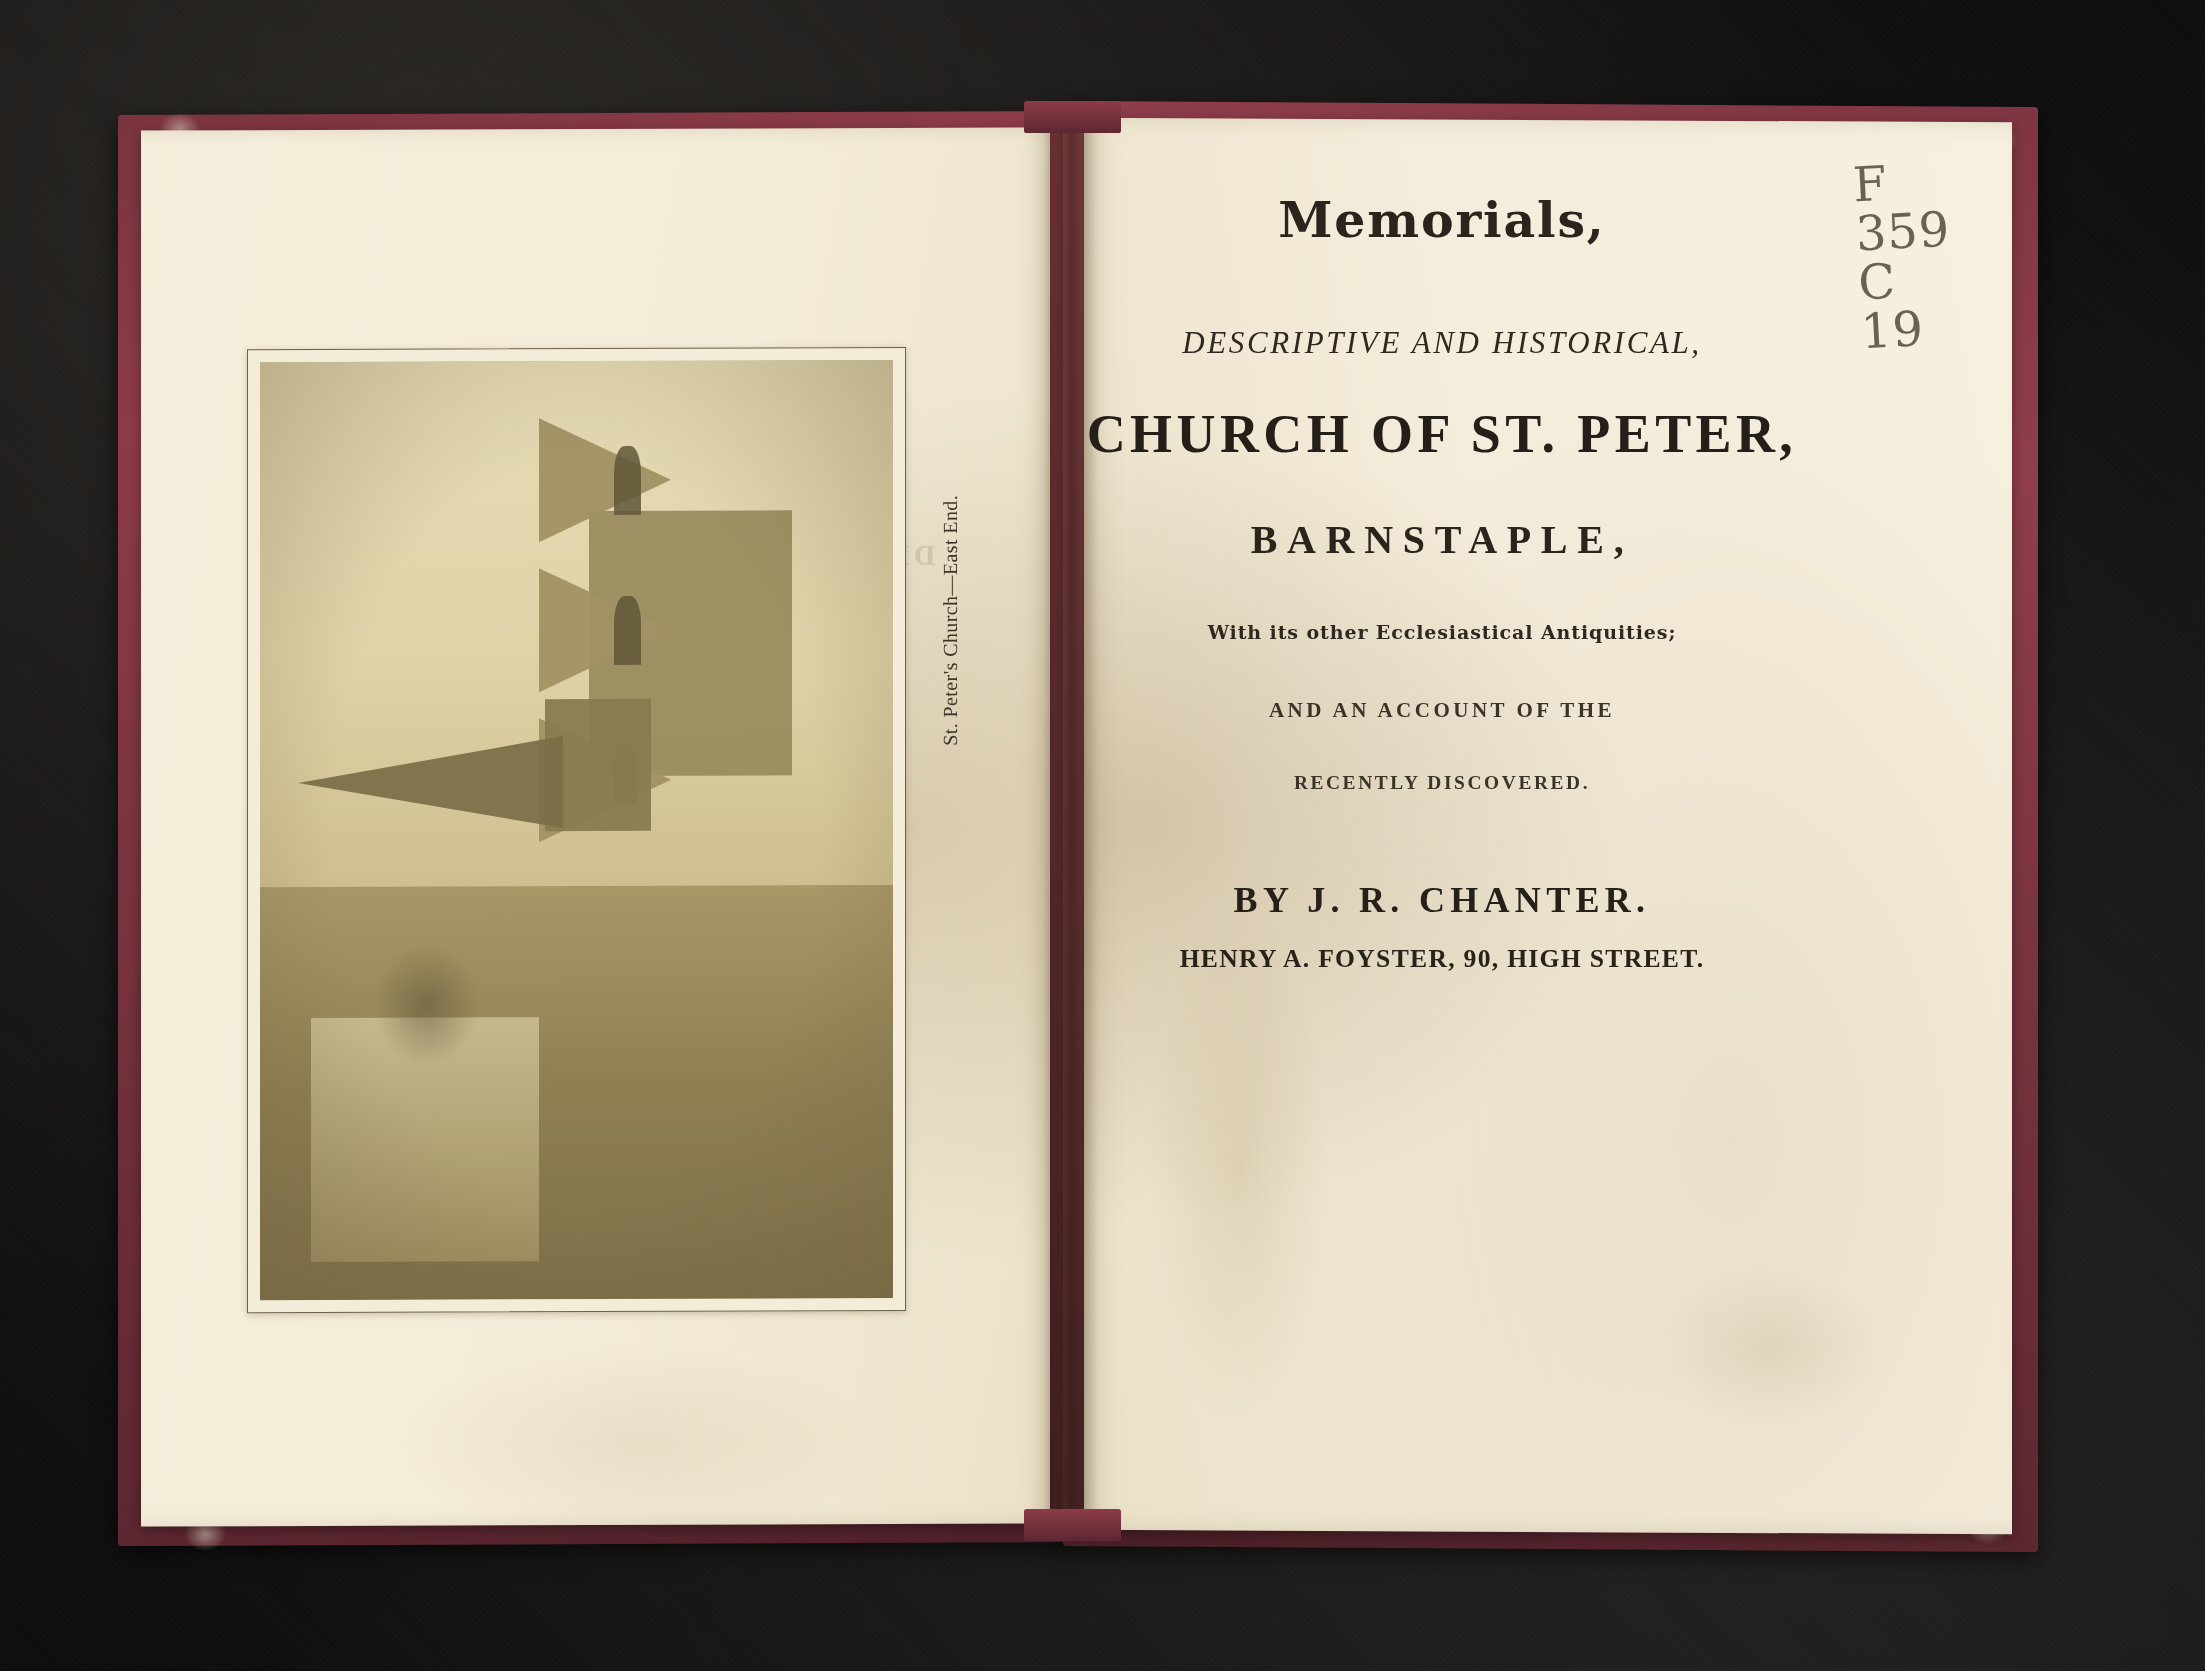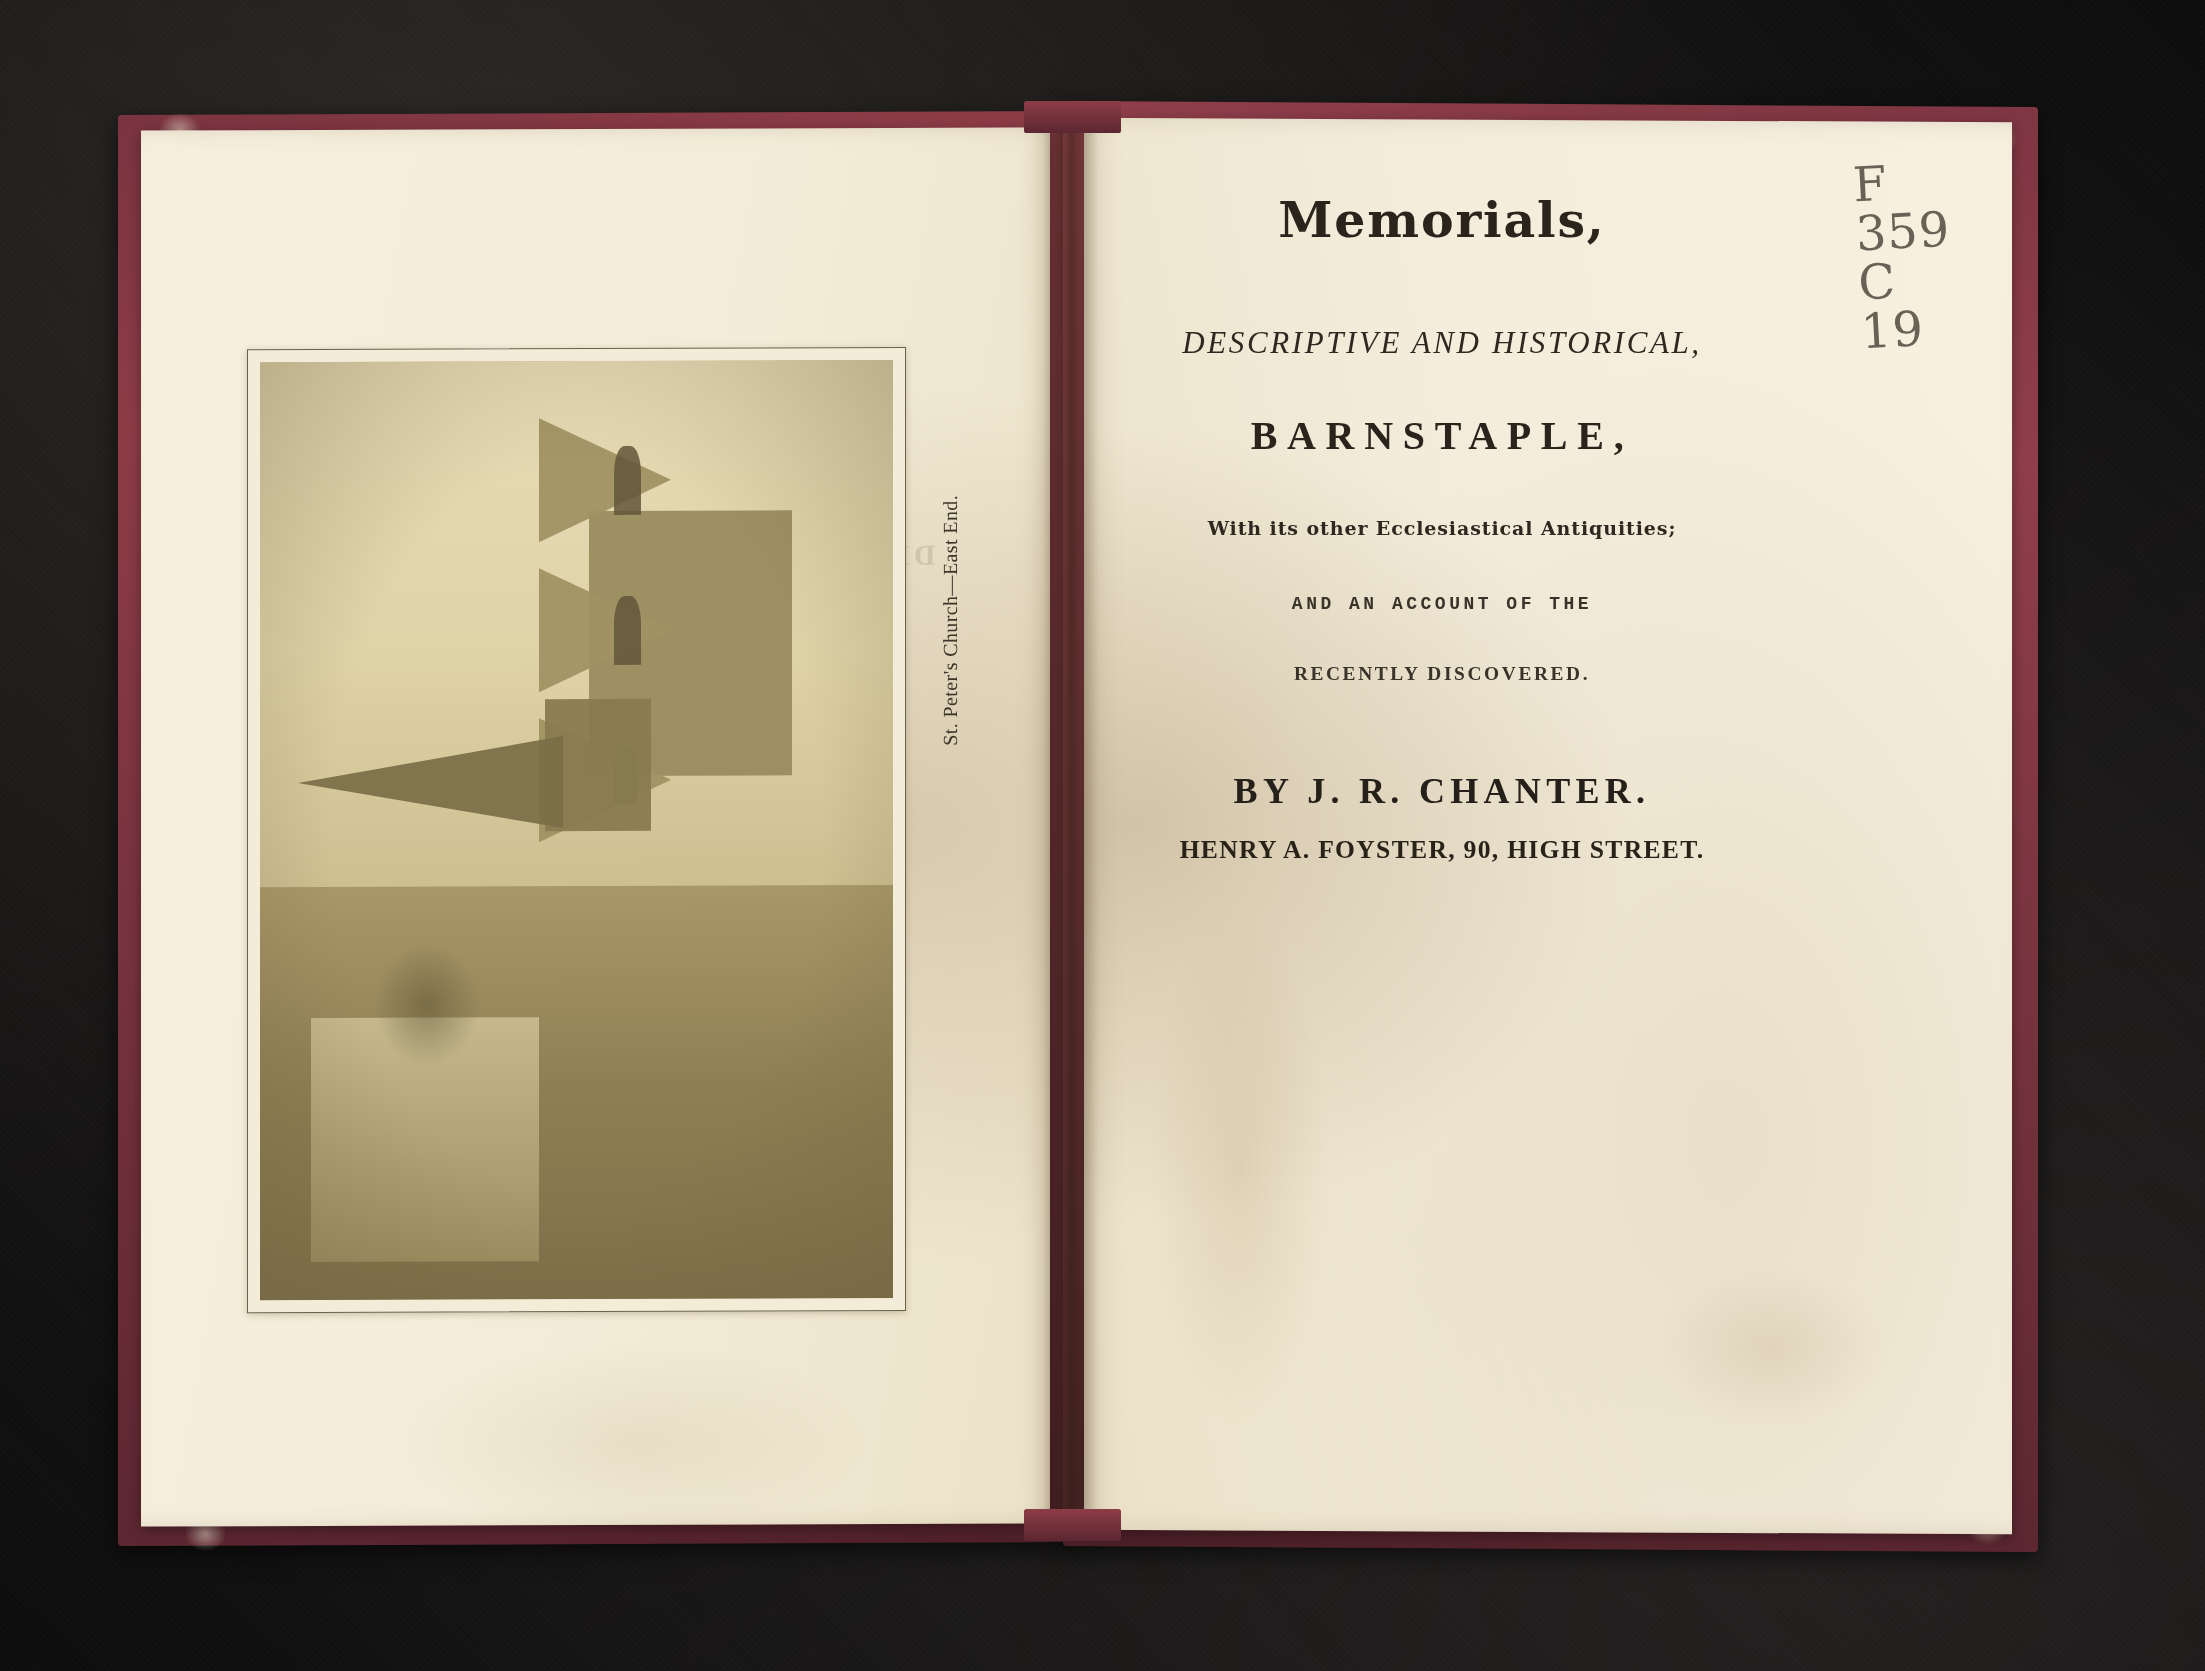--- a/index.html
+++ b/index.html
@@ -304,26 +304,25 @@
   }
   .tp-antiq {
     font-family: "DejaVu Serif", serif;
     font-weight: bold;
     font-size: 19px;
     letter-spacing: 0.9px;
     margin-top: 58px;
     color: #2e2820;
   }
   .tp-account {
-    font-size: 18px;
+    font-size: 21px;
     letter-spacing: 3.5px;
     margin-top: 55px;
     font-weight: bold;
     color: #3a332a;
-    font-family: Liberation Mono, monospace;
   }
   .tp-conventual {
     font-style: italic;
     font-size: 30px;
     letter-spacing: 1.8px;
     margin-top: 49px;
     font-weight: bold;
     color: #2b251e;
   }
   .tp-recently {
@@ -457,20 +456,21 @@
 
     <div class="gutter"></div>
     <div class="spine-top"></div>
     <div class="spine-bottom"></div>
 
   </div>
 
   <div class="title-page">
     <span class="tp-line tp-memorials">Memorials,</span>
     <span class="tp-line tp-desc">DESCRIPTIVE AND HISTORICAL,</span>
+    <span class="tp-line tp-church">CHURCH OF ST. PETER,</span>
     <span class="tp-line tp-barnstaple">BARNSTAPLE,</span>
     <span class="tp-line tp-antiq">With its other Ecclesiastical Antiquities;</span>
     <span class="tp-line tp-account">AND AN ACCOUNT OF THE</span>
     <span class="tp-line tp-recently">RECENTLY DISCOVERED.</span>
     <span class="tp-line tp-author">BY J. R. CHANTER.</span>
     <span class="tp-line tp-publisher">HENRY A. FOYSTER, 90, HIGH STREET.</span>
   </div>
 
   <div class="shelfmark">
     <div>F</div>

